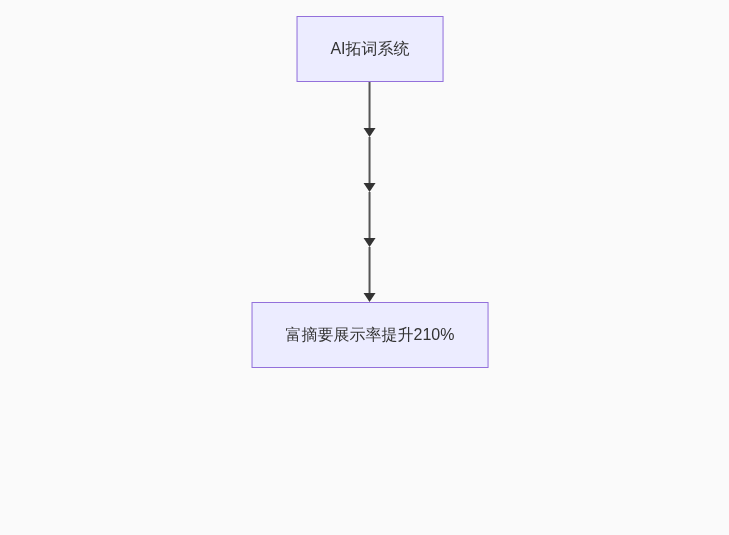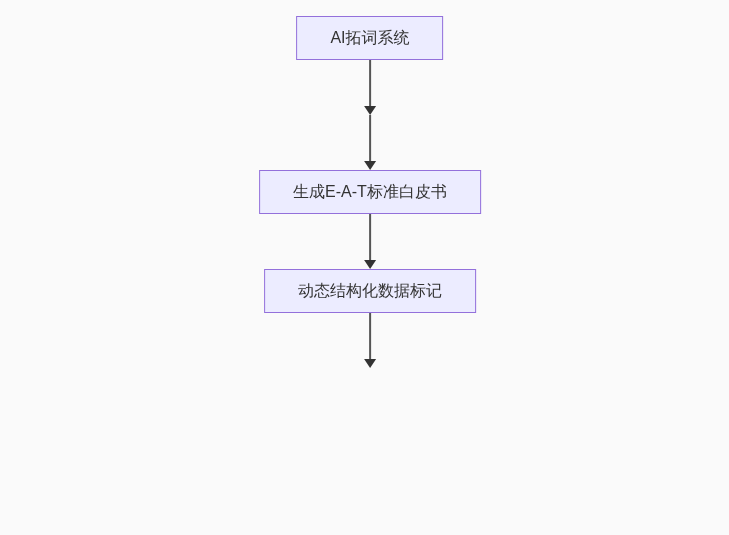--- a/index.html
+++ b/index.html
@@ -23,21 +23,21 @@
   }
   .flow-column{
     position:absolute;
     left:370px;top:16px;
     transform:translateX(-50%);
     display:flex;
     flex-direction:column;
     align-items:center;
   }
   .flow-node{
-    height:44px;
+    height:66px;
     padding:0 33px;
     display:flex;
     align-items:center;
     justify-content:center;
     background:var(--node-fill);
     border:1px solid var(--node-border);
     white-space:nowrap;
   }
   .node-label{
     font-size:16px;
@@ -77,33 +77,30 @@
       <div class="edge-line"></div>
       <div class="arrowhead"></div>
     </div>
 
 
     <div class="edge">
       <div class="edge-line"></div>
       <div class="arrowhead"></div>
     </div>
 
-    <div class="flow-node">
-      <span class="node-label">生成E-A-T标准白皮书</span>
+
+    <div class="edge">
+      <div class="edge-line"></div>
+      <div class="arrowhead"></div>
     </div>
+
 
     <div class="edge">
       <div class="edge-line"></div>
       <div class="arrowhead"></div>
     </div>
 
     <div class="flow-node">
-      <span class="node-label">动态结构化数据标记</span>
+      <span class="node-label">富摘要展示率提升210%</span>
     </div>
-
-    <div class="edge">
-      <div class="edge-line"></div>
-      <div class="arrowhead"></div>
-    </div>
-
 
   </div>
 </div>
 
 </body></html>

